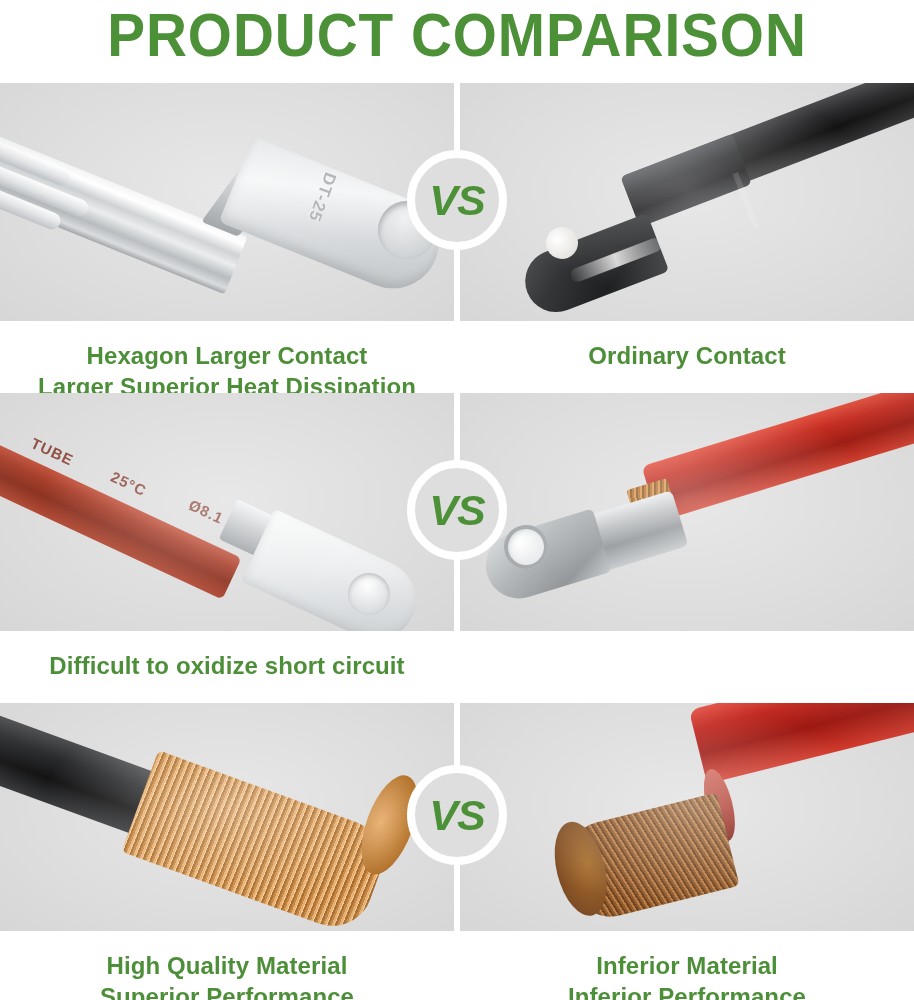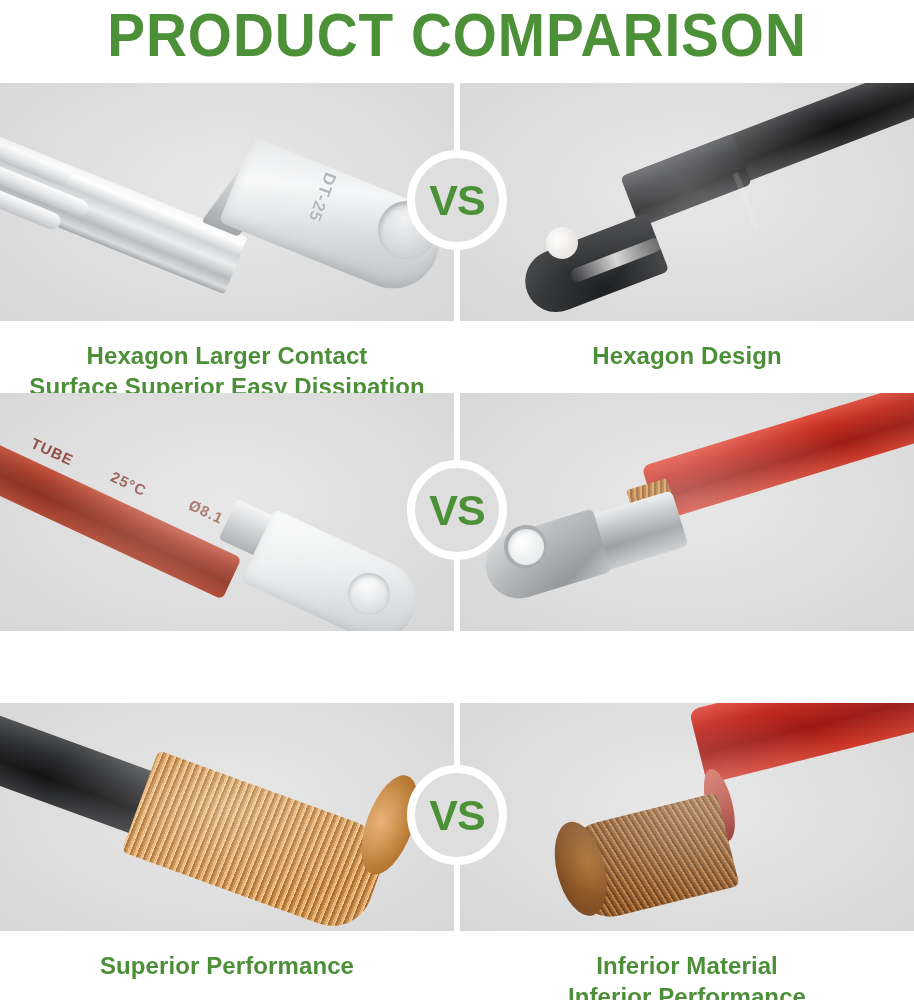--- a/index.html
+++ b/index.html
@@ -109,20 +109,21 @@
   .row-2 .vs-badge { top: 67px; }
   .row-3 .vs-badge { top: 62px; }
   .vs-badge .vs-text {
     color: #4c9038;
     font-family: "Liberation Sans", sans-serif;
     font-weight: bold;
     font-size: 43px;
     line-height: 43px;
     letter-spacing: -1px;
     user-select: none;
+    font-style: italic;
   }
 
   
   .p1a-barrel {
     position: absolute;
     left: -70px; top: 28px;
     width: 330px; height: 62px;
     transform: rotate(22deg);
     transform-origin: 0 50%;
     background: linear-gradient(to bottom,
@@ -448,24 +449,24 @@
       </div>
 
       <div class="vs-badge">
         <span class="vs-text">VS</span>
       </div>
     </div>
 
     <div class="captions">
       <div class="caption">
         <span class="ln">Hexagon Larger Contact</span>
-        <span class="ln">Surface Superior Easy Dissipation</span>
+        <span class="ln">Larger Superior Heat Dissipation</span>
       </div>
       <div class="caption">
-        <span class="ln">Hexagon Design</span>
+        <span class="ln">Ordinary Contact</span>
       </div>
     </div>
   </div>
 
   <div class="row row-2">
     <div class="panels">
 
       <div class="panel">
         <div class="p2a-tube"></div>
         <div class="p2a-print t1">TUBE</div>
@@ -486,20 +487,21 @@
         <div class="vignette"></div>
       </div>
 
       <div class="vs-badge">
         <span class="vs-text">VS</span>
       </div>
     </div>
 
     <div class="captions">
       <div class="caption">
+        <span class="ln">Difficult to oxidize short circuit</span>
       </div>
     </div>
   </div>
 
   <div class="row row-3">
     <div class="panels">
 
       <div class="panel">
         <div class="p3a-jacket"></div>
         <div class="p3a-strands"></div>
@@ -515,20 +517,21 @@
         <div class="vignette"></div>
       </div>
 
       <div class="vs-badge">
         <span class="vs-text">VS</span>
       </div>
     </div>
 
     <div class="captions">
       <div class="caption">
+        <span class="ln">High Quality Material</span>
         <span class="ln">Superior Performance</span>
       </div>
       <div class="caption">
         <span class="ln">Inferior Material</span>
         <span class="ln">Inferior Performance</span>
       </div>
     </div>
   </div>
 
 </div>

